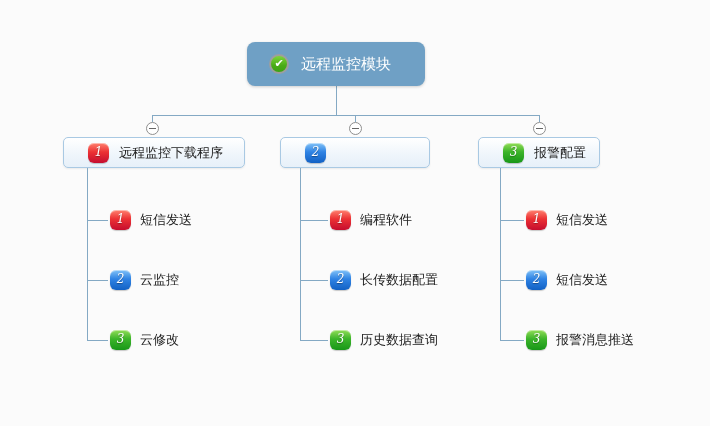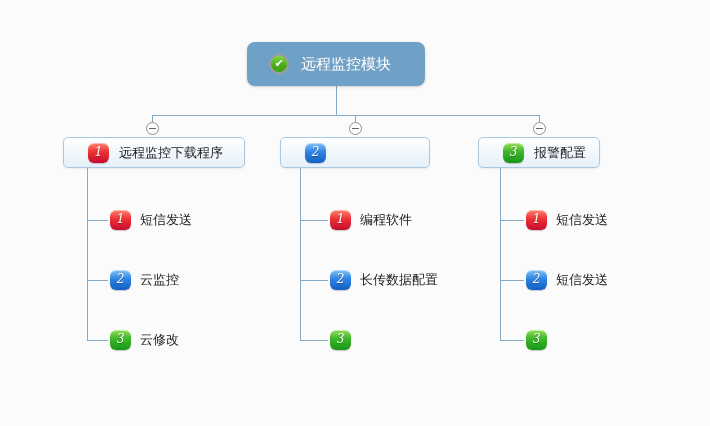--- a/index.html
+++ b/index.html
@@ -126,27 +126,29 @@
   <div class="leaf" style="left:330px;top:209px">
     <span class="badge red">1</span>
     <span>编程软件</span>
   </div>
   <div class="leaf" style="left:330px;top:269px">
     <span class="badge blue">2</span>
     <span>长传数据配置</span>
   </div>
   <div class="leaf" style="left:330px;top:329px">
     <span class="badge green">3</span>
+    <span>历史数据查询</span>
   </div>
 
   <div class="leaf" style="left:526px;top:209px">
     <span class="badge red">1</span>
     <span>短信发送</span>
   </div>
   <div class="leaf" style="left:526px;top:269px">
     <span class="badge blue">2</span>
     <span>短信发送</span>
   </div>
   <div class="leaf" style="left:526px;top:329px">
     <span class="badge green">3</span>
+    <span>报警消息推送</span>
   </div>
 
 </div>
 
 </body></html>

